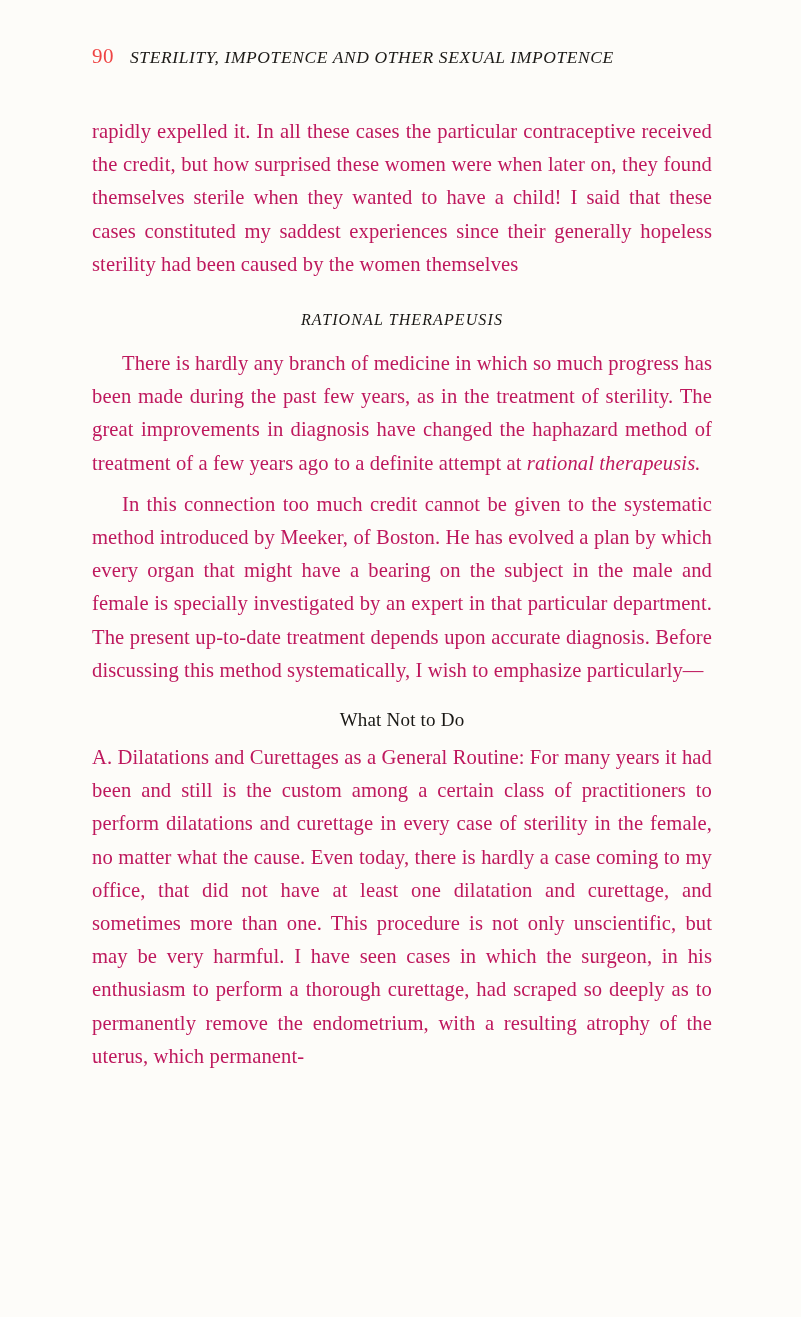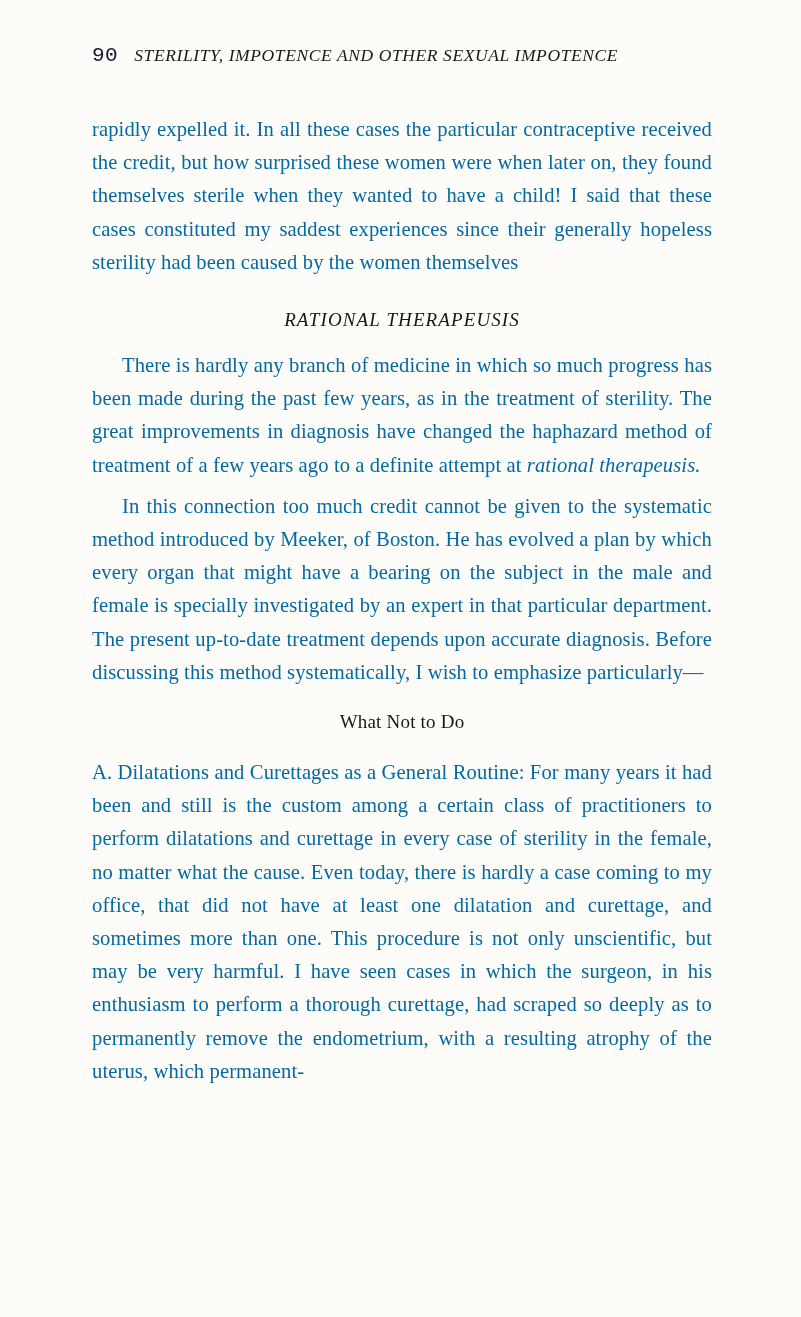--- a/index.html
+++ b/index.html
@@ -32,56 +32,56 @@
     display: flex;
     align-items: baseline;
     gap: 16px;
     font-variant: normal;
     margin-bottom: 46px;
     white-space: nowrap;
   }
   .folio {
     font-size: 21px;
     letter-spacing: 0.5px;
-    color: #0f172a;
-    font-family: Liberation Mono, monospace;
+    color: #ef4444;
+    font-family: Liberation Serif, serif;
   }
   .head-title {
     font-size: 17.5px;
     letter-spacing: 0.6px;
     font-style: italic;
     color: #1c1a17;
   }
   p {
     margin: 0;
     font-size: 20.6px;
     line-height: 33.2px;
     text-align: justify;
     text-justify: inter-word;
-    color: #0369a1;
+    color: #be185d;
     letter-spacing: 0.1px;
   }
   p.indent {
     text-indent: 30px;
   }
   p.noindent {
     text-indent: 0;
   }
   .section-head {
     text-align: center;
-    font-size: 19px;
+    font-size: 16px;
     font-style: italic;
     letter-spacing: 1.1px;
     margin: 30px 0 18px 0;
     color: #191714;
   }
   .sub-head {
     text-align: center;
     font-size: 19px;
-    margin: 22px 0 23px 0;
+    margin: 22px 0 10px 0;
     color: #191714;
     letter-spacing: 0.2px;
   }
   .ital {
     font-style: italic;
   }
   .bold-lead {
     font-weight: normal;
   }
   .gap-sm { height: 8px; }

